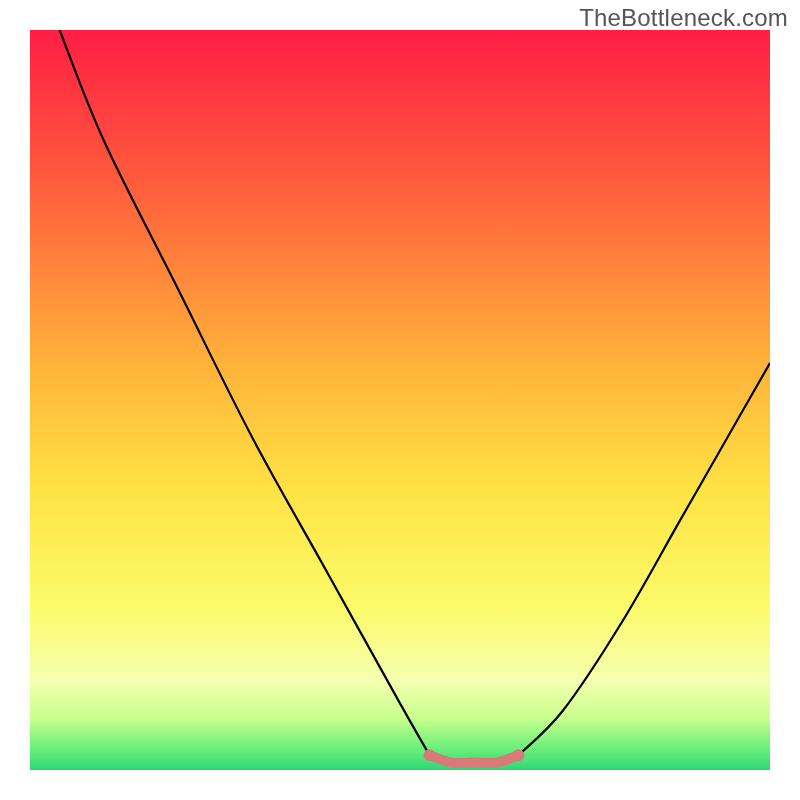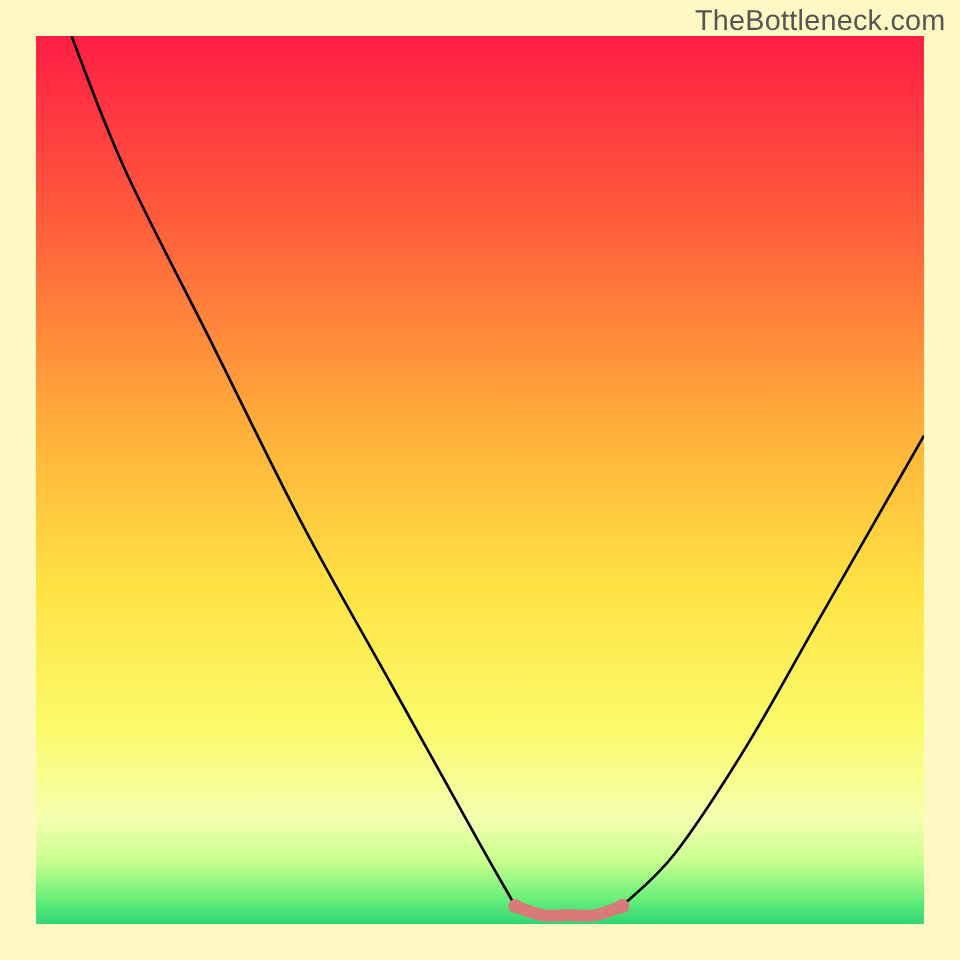--- a/index.html
+++ b/index.html
@@ -9,21 +9,21 @@
     height: 800px;
     background: #000;
     font-family: Arial, Helvetica, sans-serif;
   }
   .frame {
     position: absolute;
     left: 0;
     top: 0;
     width: 800px;
     height: 800px;
-    background: #fef9c3;
+    background: #ffffff;
   }
   .plot-area {
     position: absolute;
     left: 30px;
     top: 30px;
     width: 740px;
     height: 740px;
     overflow: hidden;
   }
   .gradient {

